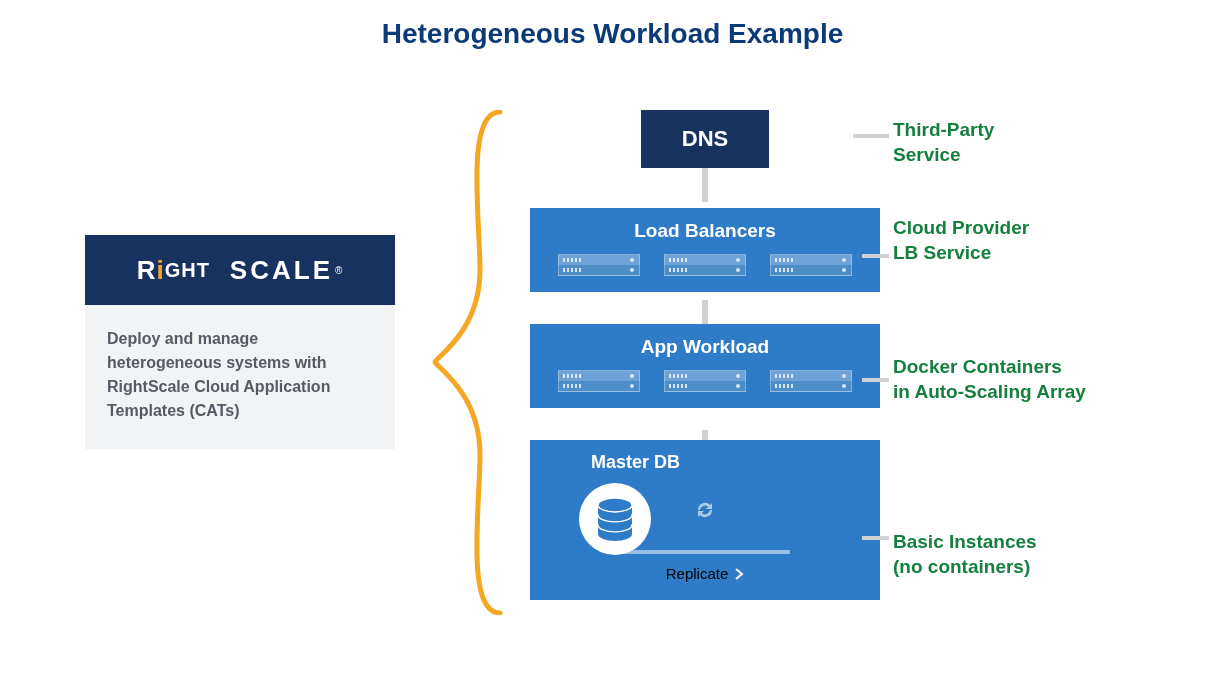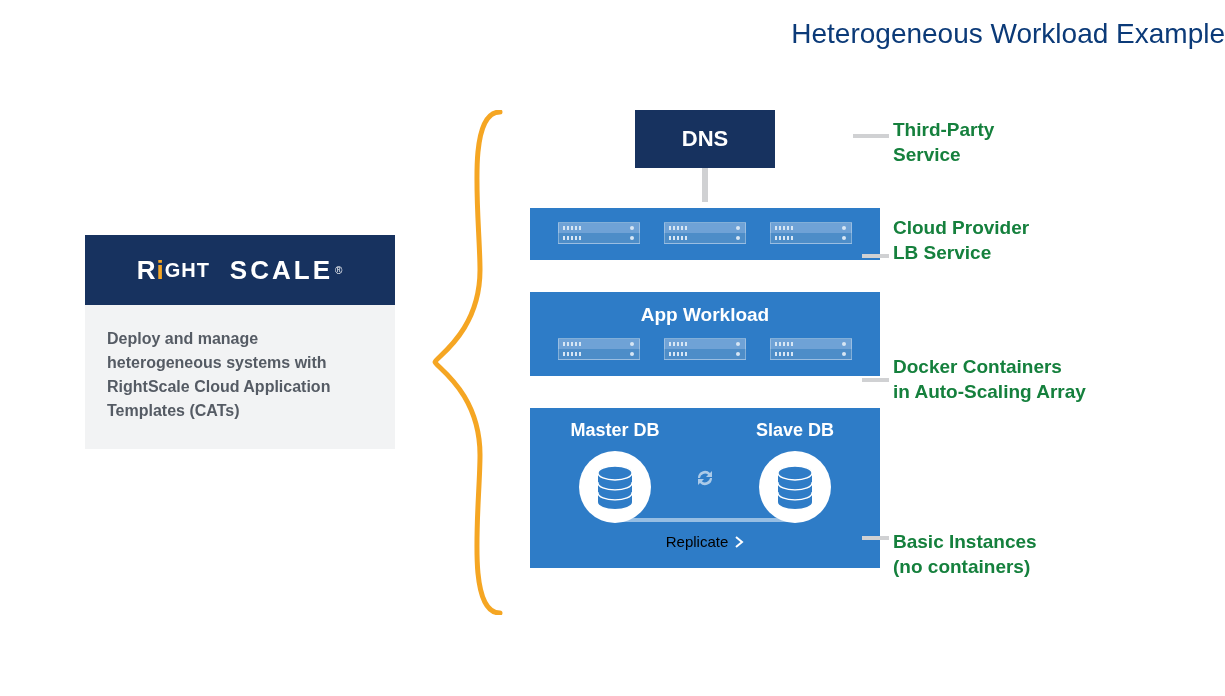--- a/index.html
+++ b/index.html
@@ -5,24 +5,24 @@
   * { box-sizing: border-box; margin: 0; padding: 0; }
   body {
     width: 1225px;
     height: 696px;
     background: #ffffff;
     font-family: Arial, Helvetica, sans-serif;
     position: relative;
     overflow: hidden;
   }
   .title {
-    text-align: right;
+    text-align: center;
     color: #0b3a78;
     font-size: 28px;
-    font-weight: normal;
+    font-weight: bold;
     padding-top: 18px;
   }
   
   .card {
     position: absolute;
     left: 85px;
     top: 235px;
     width: 310px;
   }
   .card-top {
@@ -68,21 +68,21 @@
     background: #2e7cc7;
     color: #fff;
     text-align: center;
     position: relative;
     border: 2px solid #2e7cc7;
   }
   .tier .tier-title { font-weight: bold; font-size: 19px; padding-top: 10px; }
   .dns {
     background: #17325f;
     border-color: #17325f;
-    width: 140px;
+    width: 128px;
     margin: 0 auto;
     padding: 14px 0;
   }
   .dns .tier-title { font-size: 22px; padding-top: 0; }
   .lb { margin-top: 40px; padding-bottom: 14px; }
   .app { margin-top: 32px; padding-bottom: 14px; }
   .db { margin-top: 32px; padding: 10px 18px 18px 18px; }
   .racks { display: flex; justify-content: center; gap: 24px; margin-top: 12px; }
   .rack {
     width: 82px; height: 22px;
@@ -102,21 +102,21 @@
   }
   .rack .dot {
     position: absolute; right: 5px; top: 3px; width: 4px; height: 4px;
     background: #d7e6f4; border-radius: 50%;
   }
   .rack .dot2 {
     position: absolute; right: 5px; bottom: 3px; width: 4px; height: 4px;
     background: #d7e6f4; border-radius: 50%;
   }
   .db-row { display: flex; justify-content: space-between; align-items: flex-start; }
-  .db-col { width: 130px; text-align: center; }
+  .db-col { width: 130px; text-align: right; }
   .db-label { font-weight: bold; font-size: 18px; margin-bottom: 10px; color:#fff;}
   .db-icon {
     width: 72px; height: 72px; border-radius: 50%;
     background: #fff; margin: 0 auto;
     display: flex; align-items: center; justify-content: center;
   }
   .db-connect {
     position: absolute;
     left: 88px; right: 88px;
     bottom: 44px;
@@ -201,20 +201,21 @@
 <div class="stack">
   <div class="vline v1"></div>
   <div class="vline v2"></div>
   <div class="vline v3"></div>
 
   <div class="tier dns">
     <div class="tier-title">DNS</div>
   </div>
 
   <div class="tier lb">
+    <div class="tier-title">Load Balancers</div>
     <div class="racks">
       <div class="rack">
           <span class="dot"></span>
           <span class="dot2"></span>
         </div>
       <div class="rack">
           <span class="dot"></span>
           <span class="dot2"></span>
         </div>
       <div class="rack">
@@ -253,36 +254,20 @@
             <ellipse cx="20" cy="18" rx="17" ry="7" fill="#2e7cc7"></ellipse>
             <path d="M3 18 v10 a17 7 0 0 0 34 0 V18" fill="#2e7cc7"></path>
             <ellipse cx="20" cy="28" rx="17" ry="7" fill="#2e7cc7"></ellipse>
             <path d="M3 28 v9 a17 7 0 0 0 34 0 V28" fill="#2e7cc7"></path>
             <ellipse cx="20" cy="8" rx="17" ry="7" fill="none" stroke="#fff" stroke-width="1.4"></ellipse>
             <ellipse cx="20" cy="18" rx="17" ry="7" fill="none" stroke="#fff" stroke-width="1.4" style="clip-path: inset(7px 0 0 0);"></ellipse>
             <ellipse cx="20" cy="28" rx="17" ry="7" fill="none" stroke="#fff" stroke-width="1.4" style="clip-path: inset(7px 0 0 0);"></ellipse>
           </svg>
         </div>
       </div>
-      <div class="db-col">
-        <div class="db-label">Slave DB</div>
-        <div class="db-icon">
-          <svg width="40" height="44" viewBox="0 0 40 44">
-            <ellipse cx="20" cy="8" rx="17" ry="7" fill="#2e7cc7"></ellipse>
-            <path d="M3 8 v10 a17 7 0 0 0 34 0 V8" fill="#2e7cc7"></path>
-            <ellipse cx="20" cy="18" rx="17" ry="7" fill="#2e7cc7"></ellipse>
-            <path d="M3 18 v10 a17 7 0 0 0 34 0 V18" fill="#2e7cc7"></path>
-            <ellipse cx="20" cy="28" rx="17" ry="7" fill="#2e7cc7"></ellipse>
-            <path d="M3 28 v9 a17 7 0 0 0 34 0 V28" fill="#2e7cc7"></path>
-            <ellipse cx="20" cy="8" rx="17" ry="7" fill="none" stroke="#fff" stroke-width="1.4"></ellipse>
-            <ellipse cx="20" cy="18" rx="17" ry="7" fill="none" stroke="#fff" stroke-width="1.4" style="clip-path: inset(7px 0 0 0);"></ellipse>
-            <ellipse cx="20" cy="28" rx="17" ry="7" fill="none" stroke="#fff" stroke-width="1.4" style="clip-path: inset(7px 0 0 0);"></ellipse>
-          </svg>
-        </div>
-      </div>
     </div>
     <svg class="sync-icon" width="24" height="24" viewBox="0 0 24 24">
       <path d="M5 12 a7 7 0 0 1 12 -5 l2 -2 v6 h-6 l2.2 -2.2 A5 5 0 0 0 7 12" fill="#fff"></path>
       <path d="M19 12 a7 7 0 0 1 -12 5 l-2 2 v-6 h6 l-2.2 2.2 A5 5 0 0 0 17 12" fill="#fff"></path>
     </svg>
     <div class="db-connect"></div>
     <div class="replicate">
       <span>Replicate</span>
       <svg width="10" height="12" viewBox="0 0 10 12">
           <path d="M2 1 l6 5 -6 5" fill="none" stroke="#fff" stroke-width="2"></path>

